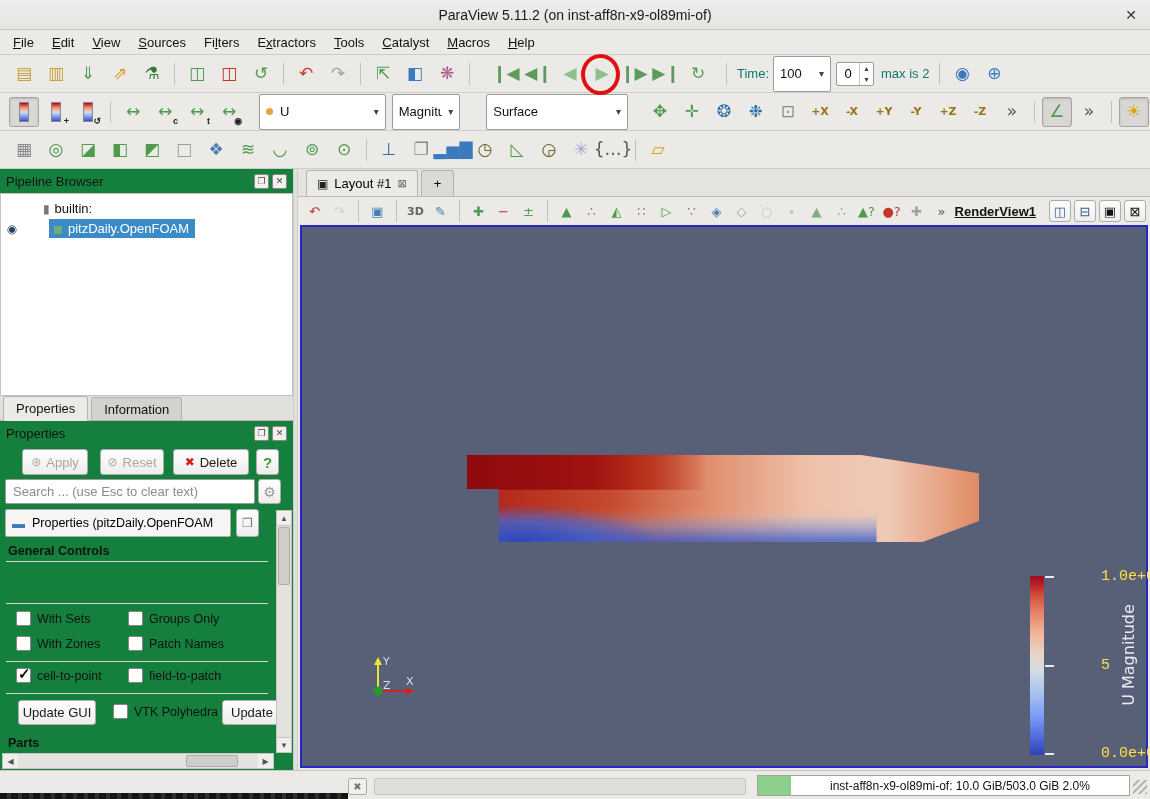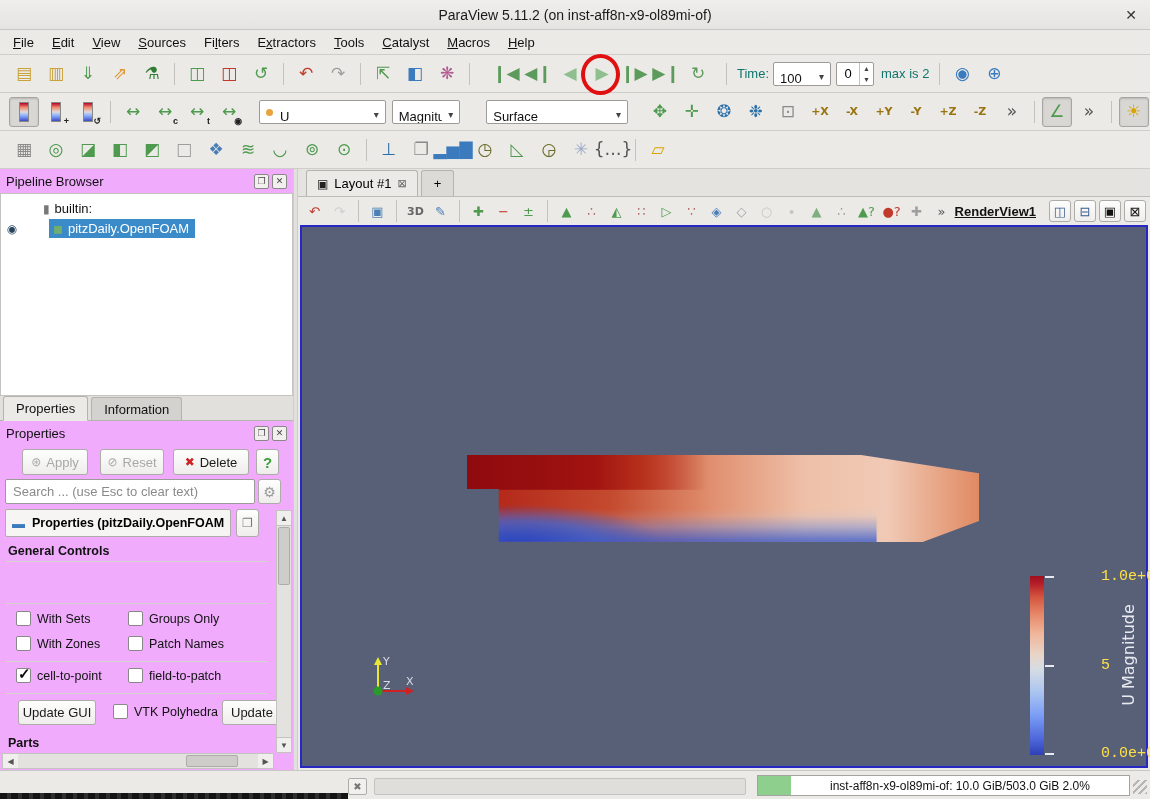--- a/index.html
+++ b/index.html
@@ -36,31 +36,31 @@
   .tbtn .gradbar { width:10px; height:20px; border:1px solid #888;
     background:linear-gradient(to top,#3b4cc0,#8caffe 30%,#dddcdb 50%,#f08b6e 75%,#b40426); }
   .tsep { width:1px; height:22px; background:#c3c1be; margin:0 6px; display:inline-block; }
   .axis-glyph b { font-size:11px !important; font-weight:bold !important; }
 
   .playback { position:relative; display:flex; align-items:center; margin-left:14px; }
   .annotation-circle { position:absolute; left:91px; top:-5px; width:39px; height:41px;
     border:4px solid #e01010; border-radius:50%; pointer-events:none; z-index:50; }
 
   .tlabel { font-size:13px; color:#0f766e; margin:0 4px; }
-  .combo { display:inline-flex; align-items:flex-start; background:#fff; border:1px solid #9d9b98;
-    border-radius:2px; height:24px; padding:8px 6px; font-size:13px; color:#111; overflow:hidden; white-space:nowrap; }
+  .combo { display:inline-flex; align-items:center; background:#fff; border:1px solid #9d9b98;
+    border-radius:2px; height:36px; padding:8px 6px; font-size:13px; color:#111; overflow:hidden; white-space:nowrap; }
   .combo .arrow { margin-left:auto; padding-left:6px; font-size:10px; color:#444; }
   .combo .dot { width:7px; height:7px; border-radius:50%; background:#e8a33d; margin-right:7px; flex:0 0 auto; }
   .spin { display:inline-flex; background:#fff; border:1px solid #9d9b98; border-radius:2px; height:24px; }
   .spin .val { width:22px; display:flex; align-items:center; justify-content:center; font-size:13px; }
   .spin .arrows { display:flex; flex-direction:column; border-left:1px solid #c5c3c0; width:14px; }
   .spin .arrows span { flex:1; display:flex; align-items:center; justify-content:center; font-size:7px; color:#444; }
 
   
-  .left-panel { position:absolute; left:0; top:169px; width:293px; height:601px; background:#f0abfc; }
+  .left-panel { position:absolute; left:0; top:169px; width:293px; height:601px; background:#15803d; }
   .splitter { position:absolute; left:293px; top:169px; width:5px; height:601px; background:#e2e0dd; border-left:1px solid #cfcdca; border-right:1px solid #cfcdca; }
 
   .panel-header { position:absolute; left:0; width:293px; height:24px; display:flex; align-items:center;
     padding:0 6px; font-size:13px; color:#111; }
   .panel-header .sp { flex:1; }
   .mini-btn { width:15px; height:15px; border:1px solid #8a8886; border-radius:2px; margin-left:3px;
     display:flex; align-items:center; justify-content:center; font-size:9px; color:#444; background:#f2f0ee; }
 
   .tree { position:absolute; left:0; top:24px; width:293px; height:203px; background:#fff; border:1px solid #c5c3c0; }
   .tree-row { position:absolute; left:0; width:100%; height:19px; display:flex; align-items:center; font-size:13px; color:#111; }
@@ -80,21 +80,21 @@
   .btn.dis { color:#a8a8a8; }
   .btn .bicon { font-size:12px; }
 
   .search-input { position:absolute; left:5px; width:250px; height:25px; border:1px solid #9d9b98; border-radius:2px;
     background:#fff; font-size:13px; padding:0 7px; color:#333; font-family:"Liberation Sans",sans-serif; }
   .search-input::placeholder { color:#8a8a8a; }
 
   .hdr-box { position:absolute; left:5px; width:226px; height:28px; border:1px solid #aeaca9; border-radius:2px;
     background:#f6f5f3; display:flex; align-items:center; padding:0 6px; overflow:hidden; }
   .hdr-box .dash { color:#3a7abd; font-weight:bold; margin-right:7px; font-size:13px; }
-  .hdr-box .txt { font-size:12.5px; font-weight:bold; white-space:nowrap; }
+  .hdr-box .txt { font-size:12.5px; font-weight:normal; white-space:nowrap; }
 
   .sec-label { font-size:12.5px; font-weight:bold; color:#111; }
   .hairline { position:absolute; left:6px; width:262px; height:1px; background:#d4d2cf; }
 
   .checkrow { display:inline-flex; align-items:center; gap:6px; font-size:12.5px; color:#111; }
   .cb { width:15px; height:15px; background:#fff; border:1px solid #8a8886; border-radius:2px; position:relative; flex:0 0 auto; }
   .cb.on::after { content:"✓"; position:absolute; left:1px; top:-4px; font-size:15px; font-weight:bold; color:#0a0a0a; }
 
   
   .vscroll { position:absolute; left:276px; top:341px; width:16px; height:243px; background:#e4e2df; border:1px solid #c5c3c0; }

